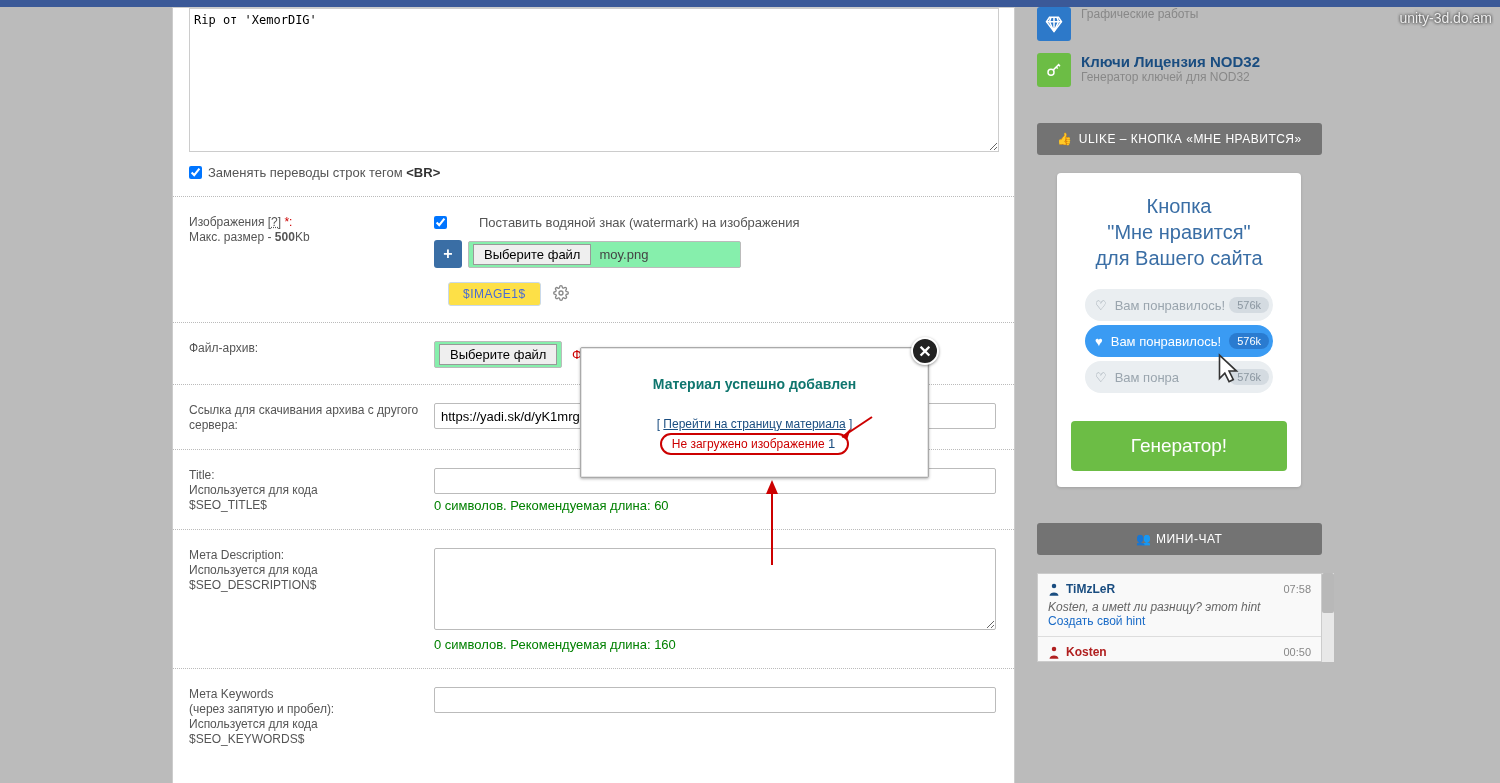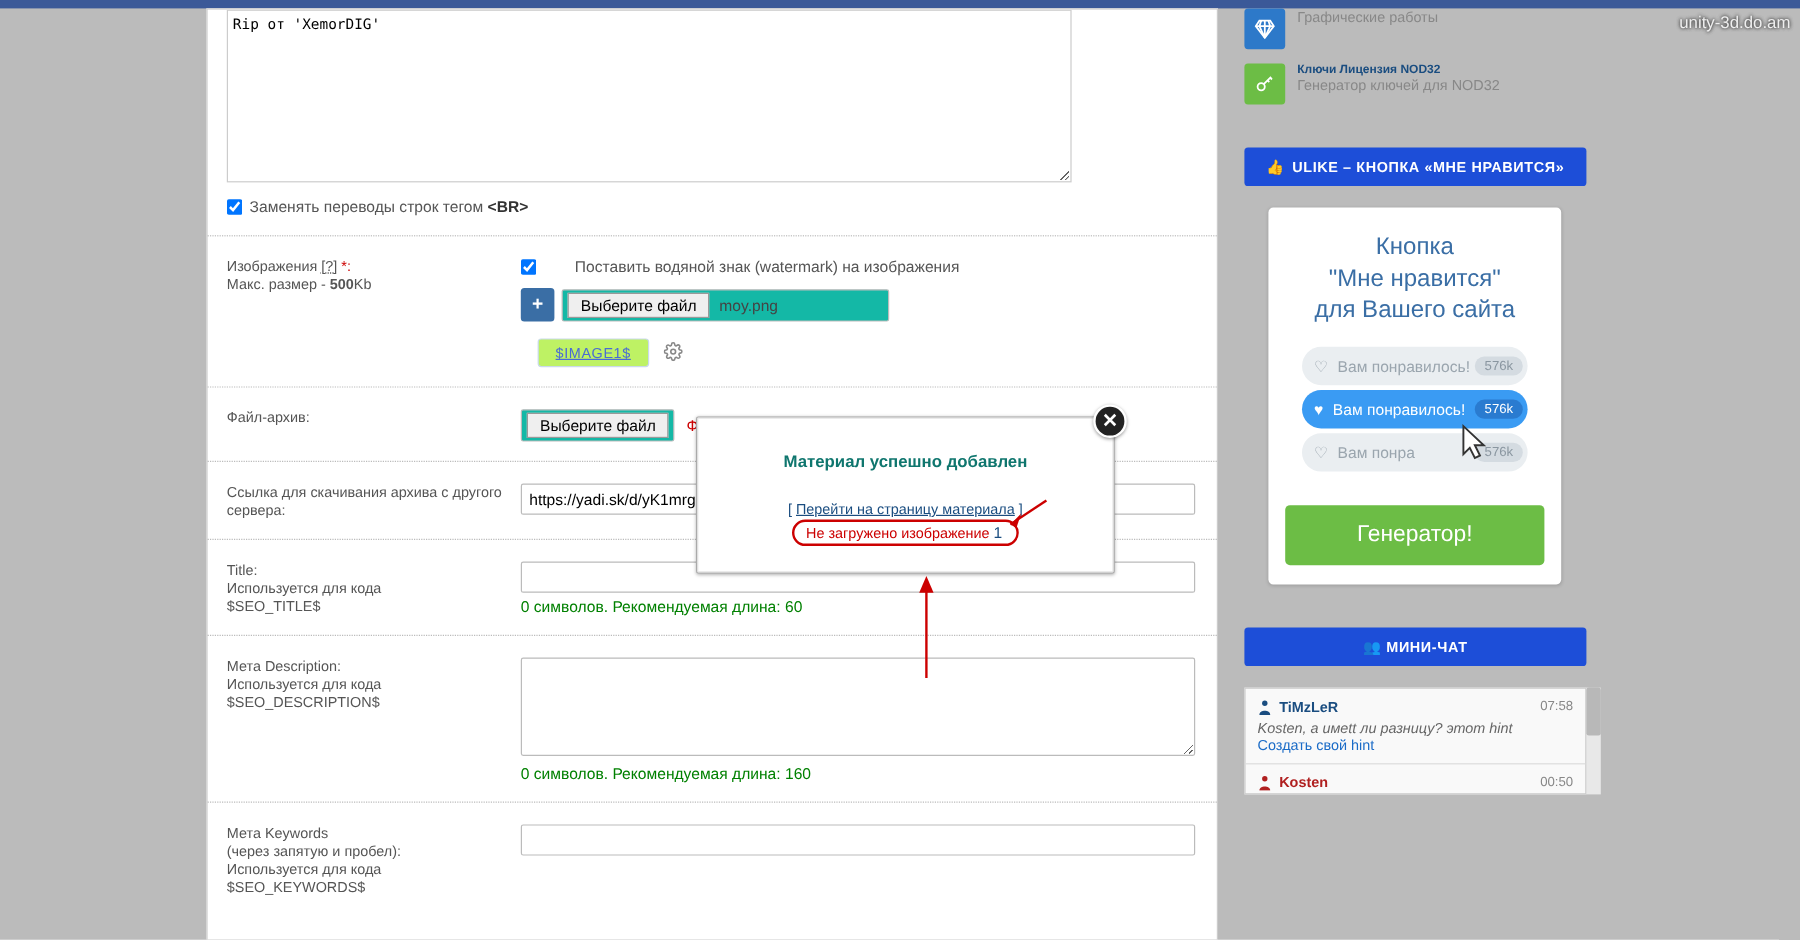--- a/index.html
+++ b/index.html
@@ -14,61 +14,61 @@
     background: #fff;
     border: 1px solid #ccc;
     padding-bottom: 40px;
   }
   .form-section { position: relative; }
   .textarea-top {
     margin: 0 16px 10px 16px;
     height: 144px;
     resize: both;
     border: 1px solid #ccc;
-    width: 704px;
+    width: 810px;
     font-family: monospace;
     font-size: 12px;
     padding: 4px;
   }
   .row { display: flex; align-items: flex-start; padding: 10px 16px; position: relative; }
   .row.divider { border-top: 1px dotted #bbb; margin-top: 6px; padding-top: 18px; }
   .label-col { width: 245px; flex-shrink: 0; color: #555; font-size: 12px; line-height: 15px; }
   .input-col { flex: 1; }
 
   .checkbox-line { display: flex; align-items: center; gap: 6px; }
   .checkbox-line label { color: #555; font-size: 13px; }
   .checkbox-line b { color: #333; }
 
   .file-row { display: flex; align-items: center; gap: 6px; }
   .plus-btn { width: 28px; height: 28px; background: #3a6ea5; color: #fff; border: none; border-radius: 3px; font-size: 16px; font-weight: bold; cursor: pointer; }
-  .file-box { border: 1px solid #bbb; padding: 2px 4px; display: flex; align-items: center; gap: 8px; background: #14b8a6; border-radius: 2px; }
+  .file-box { border: 1px solid #bbb; padding: 2px 4px; display: flex; align-items: center; gap: 8px; background: #86efac; border-radius: 2px; }
   .file-btn { background: #efefef; border: 1px solid #999; padding: 2px 10px; font-size: 13px; cursor: pointer; }
   .file-name { color: #444; font-size: 13px; }
   .image-pill-row { display: flex; align-items: center; gap: 12px; margin-top: 14px; margin-left: 14px; }
-  .image-pill { background: #bef264; color: #4a6bd4; border: 1px solid #c9d9ea; padding: 4px 14px; font-size: 12px; border-radius: 3px; letter-spacing: 0.5px; text-decoration: underline; }
+  .image-pill { background: #fde047; color: #4a6bd4; border: 1px solid #c9d9ea; padding: 4px 14px; font-size: 12px; border-radius: 3px; letter-spacing: 0.5px; }
   .gear { color: #999; font-size: 14px; }
 
   .q-mark { text-decoration: underline dotted; }
   .red-star { color: #c00; }
 
   .text-input { width: 560px; border: 1px solid #bbb; padding: 4px 6px; font-size: 13px; height: 26px; border-radius: 2px; }
   .text-input.wide { width: 562px; }
   .hint { color: green; font-size: 13px; margin-top: 4px; }
   .meta-textarea { width: 562px; height: 82px; border: 1px solid #bbb; border-radius: 2px; padding: 4px; font-size: 13px; resize: both; }
 
   
   .sidebar { position: absolute; left: 1037px; top: 7px; width: 285px; }
   .side-item { display: flex; gap: 10px; margin-bottom: 12px; align-items: flex-start; }
   .side-icon { width: 34px; height: 34px; border-radius: 3px; color: #fff; display: flex; align-items: center; justify-content: center; font-size: 16px; flex-shrink: 0; }
   .side-icon.blue { background: #2d79c9; }
   .side-icon.green { background: #6cbd45; }
-  .side-item-title { color: #1a4d80; font-weight: bold; font-size: 10px; }
+  .side-item-title { color: #1a4d80; font-weight: bold; font-size: 15px; }
   .side-item-sub { color: #888; font-size: 12px; }
 
-  .panel-header { background: #1d4ed8; color: #fff; text-align: center; font-size: 12px; letter-spacing: 0.5px; padding: 9px 0; border-radius: 3px; margin-top: 36px; margin-bottom: 18px; font-weight: bold; }
+  .panel-header { background: #737373; color: #fff; text-align: center; font-size: 12px; letter-spacing: 0.5px; padding: 9px 0; border-radius: 3px; margin-top: 36px; margin-bottom: 18px; font-weight: normal; }
   .panel-header .thumb { margin-right: 6px; }
 
   .ulike-card { background: #fff; border-radius: 4px; box-shadow: 0 1px 3px rgba(0,0,0,0.15); padding: 20px 14px 16px 14px; width: 244px; margin-left: 20px; text-align: center; }
   .ulike-title { color: #3a6ea5; font-size: 20px; line-height: 26px; margin-bottom: 18px; }
   .ulike-pill-stack { position: relative; height: 120px; }
   .like-pill { position: absolute; left: 14px; height: 32px; border-radius: 16px; display: flex; align-items: center; padding: 0 4px 0 10px; font-size: 13px; width: 188px; }
   .like-pill.gray { background: #eaeef1; color: #9aa5ae; }
   .like-pill.blue { background: #3a9bf3; color: #fff; }
   .like-pill .heart { margin-right: 8px; }
   .like-pill .count { margin-left: auto; background: rgba(255,255,255,0.35); padding: 2px 8px; border-radius: 10px; font-size: 11px; }

